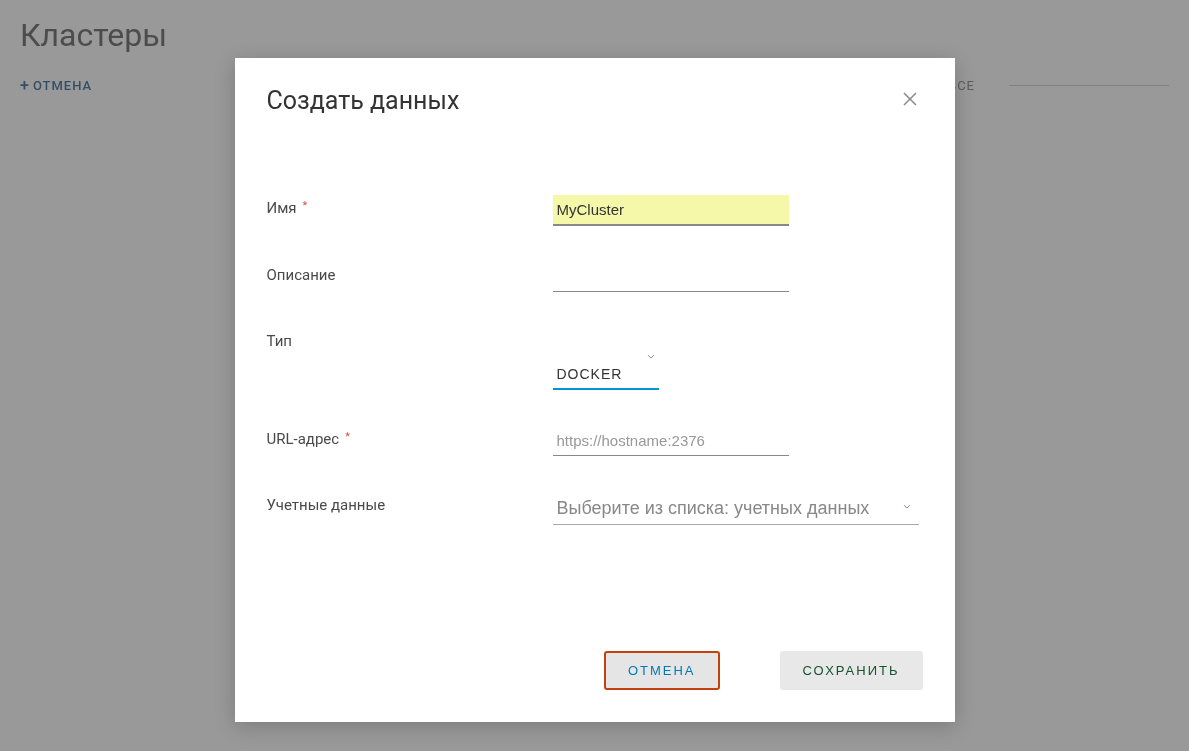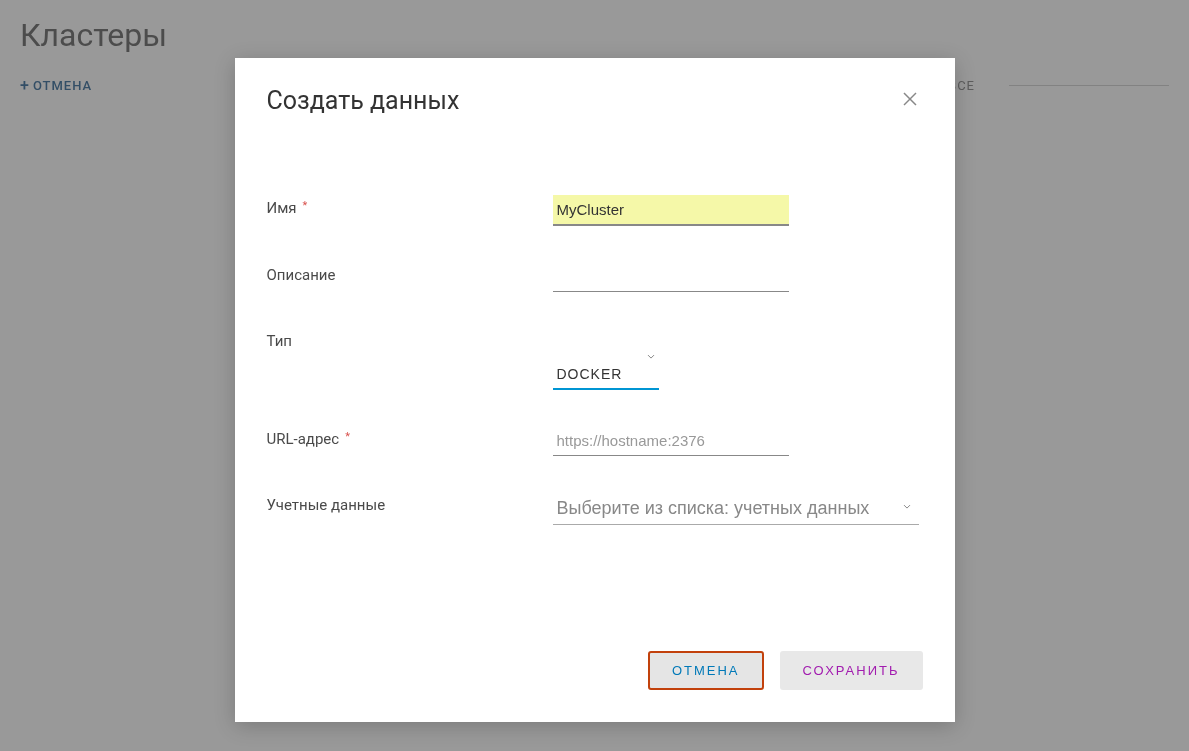--- a/index.html
+++ b/index.html
@@ -246,22 +246,23 @@
 
     .btn-cancel {
       background: #e5e5e5;
       color: #0079b8;
       border: 2px solid #c2410c;
       margin-left: 12px;
     }
 
     .btn-save {
       background: #e8e8e8;
-      color: #a21caf;
+      color: #14532d;
       cursor: not-allowed;
+      margin-left: 44px;
     }
   </style>
 </head>
 <body>
 
 <div class="page-header">
   <h1 class="page-title">Кластеры</h1>
 </div>
 
 <div class="page-toolbar">

